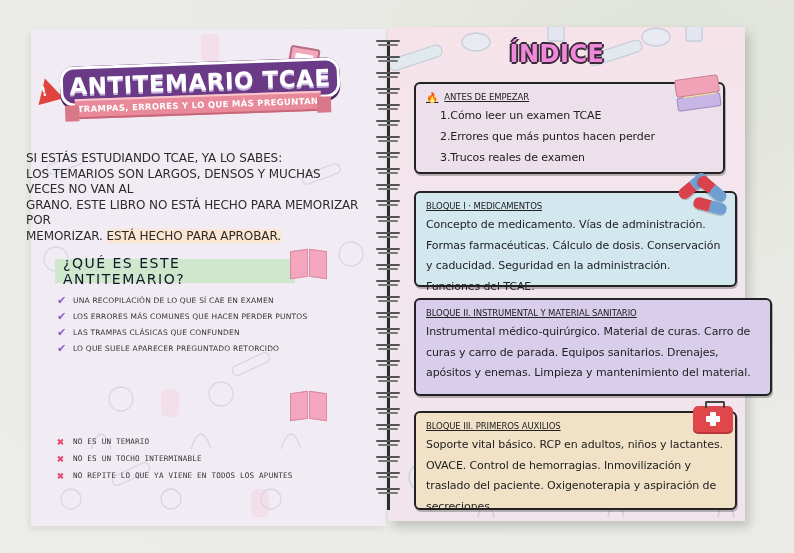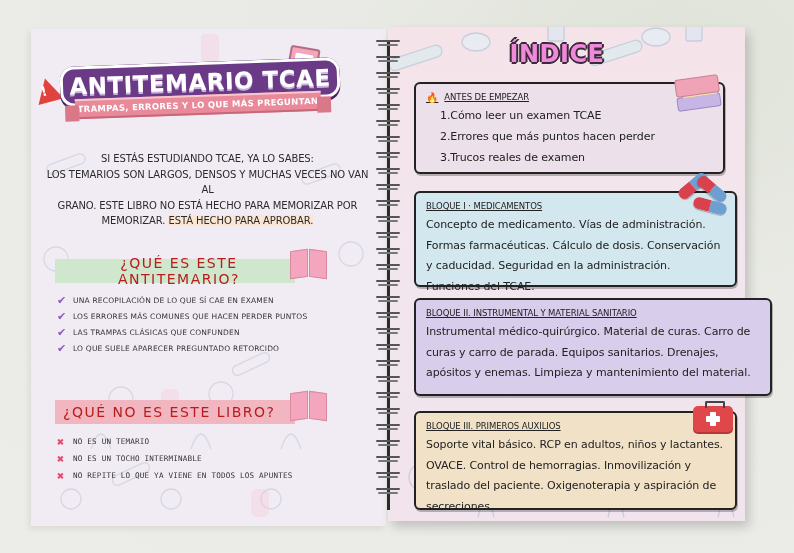--- a/index.html
+++ b/index.html
@@ -72,30 +72,30 @@
     }
     .warn-mark { position: absolute; left: 41px; top: 84px; color: #fff; font-weight: bold; font-size: 13px; transform: rotate(-15deg); }
 
     .clipboard {
       position: absolute; left: 288px; top: 47px; width: 30px; height: 34px;
       background: #f3a7bb; border: 2px solid #b56c86; border-radius: 3px; transform: rotate(10deg);
     }
     .clipboard::after { content:""; position:absolute; left:4px; top:5px; width:18px; height:20px; background:#fff; border-radius:1px; }
 
     .intro {
-      position: absolute; left: 40px; top: 151px; width: 335px;
-      text-align: center; font-size: 10px; line-height: 15.5px; color: #2b2b2b;
+      position: absolute; left: 26px; top: 151px; width: 335px;
+      font-size: 12px; line-height: 15.5px; color: #2b2b2b;
       letter-spacing: -0.1px;
     }
     .intro .hl { background: #fbe7d1; }
 
     .section-head {
       position: absolute; left: 55px; height: 24px;
       display: flex; align-items: center; padding-left: 8px;
-      font-size: 14px; color: #b91c1c; letter-spacing: 1.5px; text-align: center;
+      font-size: 14px; color: #0f172a; letter-spacing: 1.5px;
     }
     .sh-1 { top: 259px; width: 240px; background: #cfe7cd; }
     .sh-2 { top: 400px; width: 240px; background: #f1b6bf; }
     .book-icon {
       position: absolute; width: 38px; height: 30px;
     }
     .book-icon .l, .book-icon .r {
       position: absolute; top: 0; width: 18px; height: 28px; background: #f3a6bd; border: 1px solid #d88aa2;
     }
     .book-icon .l { left: 0; transform: skewY(-8deg); }
@@ -358,21 +358,20 @@
     <li>
         <span class="check">✔</span>
         <span>LAS TRAMPAS CLÁSICAS QUE CONFUNDEN</span>
       </li>
     <li>
         <span class="check">✔</span>
         <span>LO QUE SUELE APARECER PREGUNTADO RETORCIDO</span>
       </li>
   </ul>
 
-  <div class="section-head sh-2">¿QUÉ NO ES ESTE LIBRO?</div>
   <div class="book-icon bi-2">
       <div class="l"></div>
       <div class="r"></div>
     </div>
   <ul class="list list-2">
     <li>
         <span class="cross">✖</span>
         <span>NO ES UN TEMARIO</span>
       </li>
     <li>

